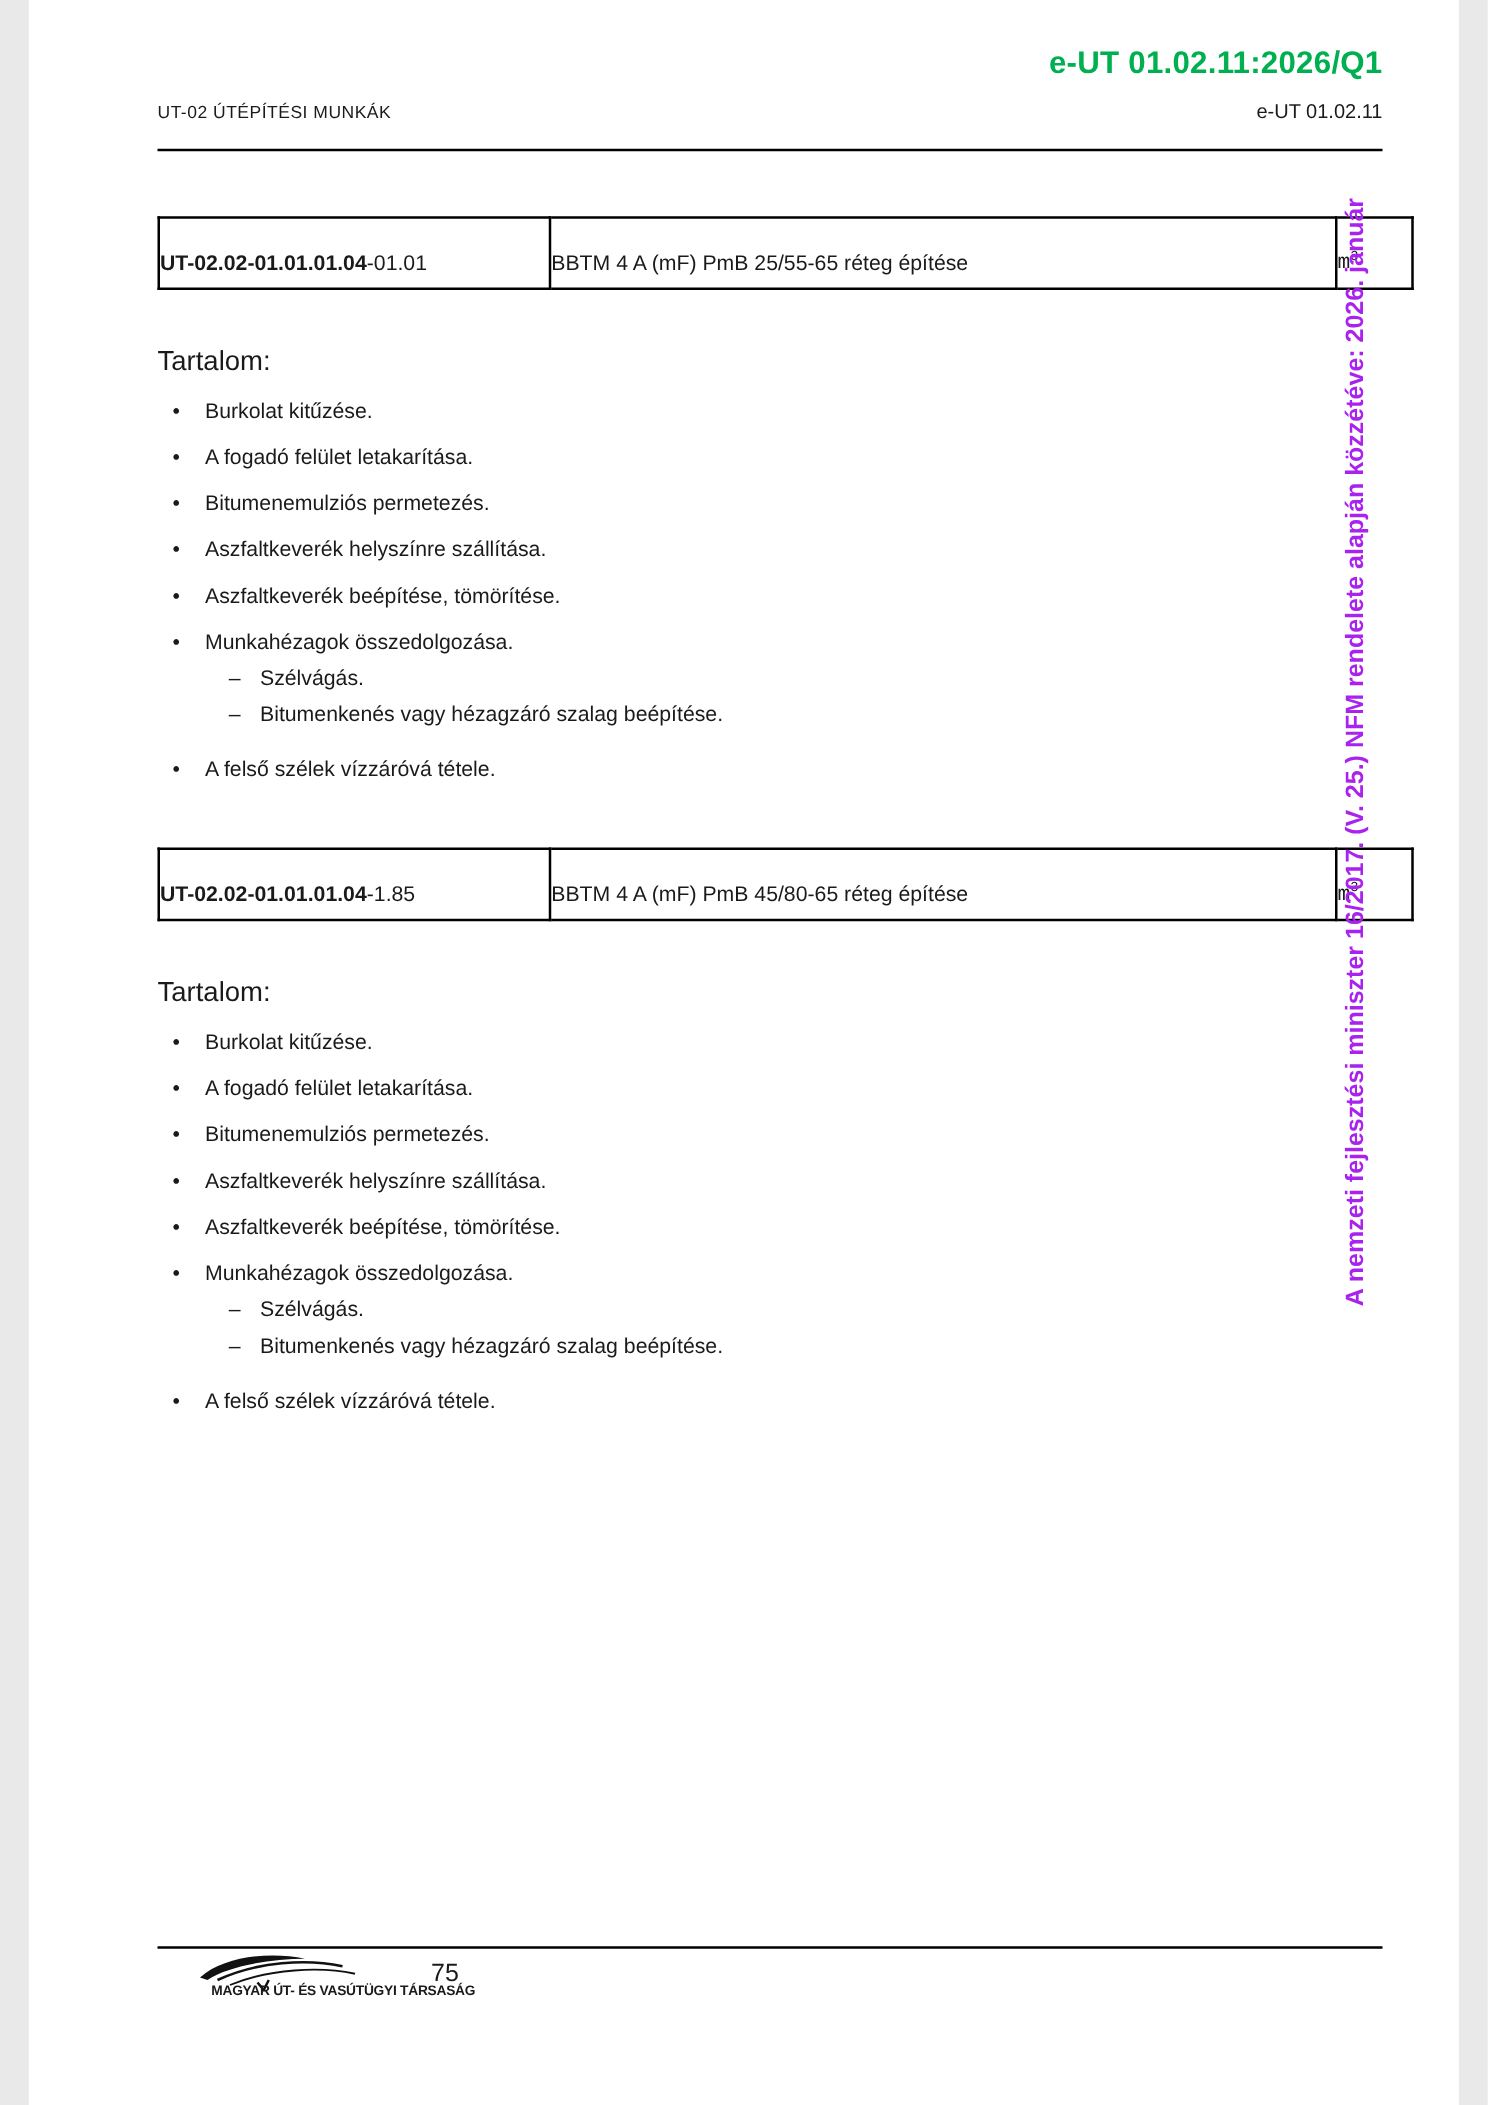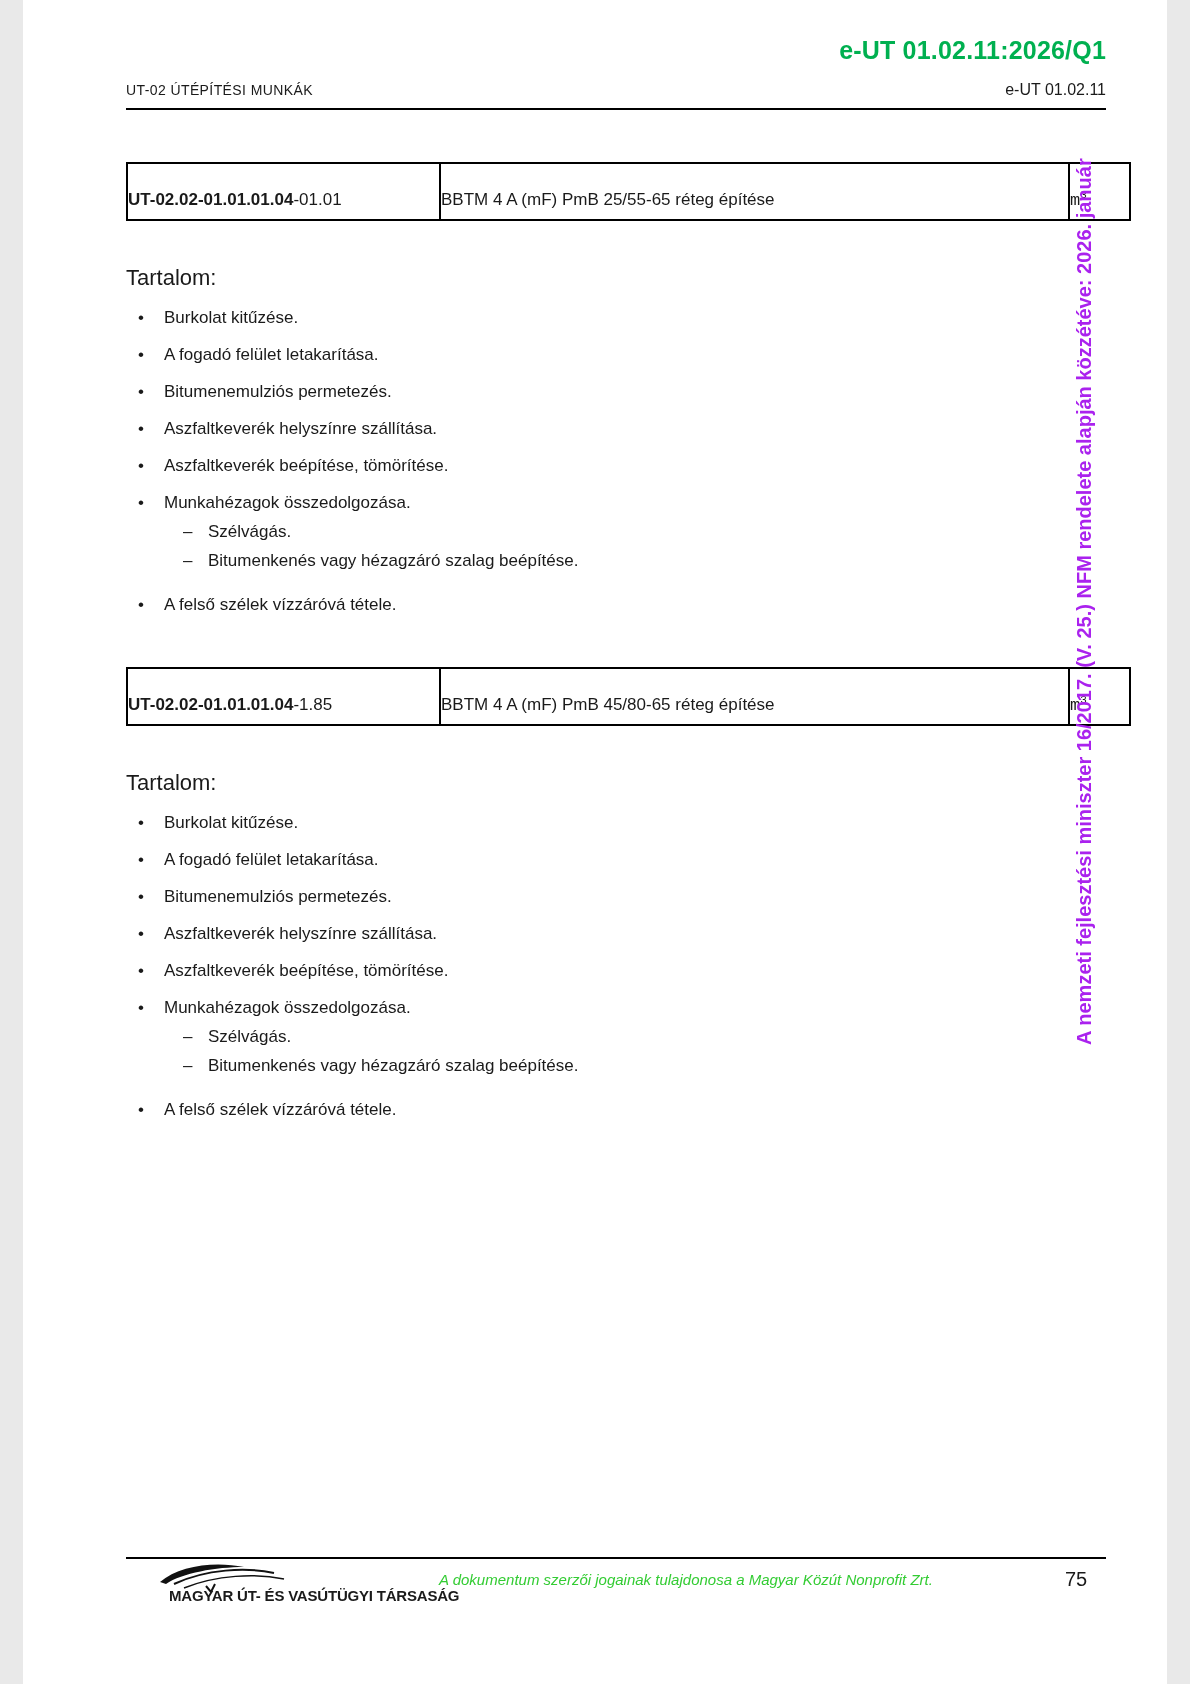--- a/index.html
+++ b/index.html
@@ -17,21 +17,21 @@
     padding-top:36px;
     text-align:right;
     font-size:25px;font-weight:bold;
     color:#00b050;
     letter-spacing:0.2px;
   }
   .header-row{
     margin-top:16px;
     display:flex;justify-content:space-between;align-items:baseline;
     border-bottom:2px solid #000;
-    padding-bottom:9px;
+    padding-bottom:20px;
   }
   .header-left{font-size:14px;letter-spacing:0.4px;}
   .header-right{font-size:16px;}
   table.item{
     border-collapse:collapse;table-layout:fixed;
     width:1003px;
     margin-top:52px;
     padding-left:40px;
   }
   table.item td{
@@ -69,21 +69,21 @@
     transform:rotate(-90deg) translateX(-900px);
   }
   .footer{
     position:absolute;left:103px;top:1557px;width:980px;
     border-top:2px solid #000;
   }
   .footer-row{display:flex;align-items:flex-start;}
   .logo{width:200px;flex:none;position:relative;}
   .logo svg{display:block;margin-left:28px;margin-top:2px;}
   .logo-text{
-    font-size:15px;font-weight:bold;letter-spacing:-0.2px;
+    font-size:11px;font-weight:bold;letter-spacing:-0.2px;
     margin-top:-6px;white-space:nowrap;padding-left:43px;
   }
   .copyright{
     flex:1;text-align:center;
     font-size:15px;font-style:italic;
     color:#33cc33;
     margin-top:12px;
   }
   .page-num{
     width:60px;flex:none;text-align:center;
@@ -220,18 +220,17 @@
     <div class="footer-row">
       <div class="logo">
         <svg width="150" height="32" viewBox="0 0 150 32">
           <path d="M6 21 C 25 4, 62 0, 90 6 C 62 6, 28 12, 12 23 Z" fill="#111"></path>
           <path d="M20 23 C 52 8, 92 6, 120 12" stroke="#111" fill="none" stroke-width="2"></path>
           <path d="M30 27 C 62 14, 102 12, 130 18" stroke="#111" fill="none" stroke-width="1.5"></path>
           <path d="M52 25 l5 6 l4 -8" stroke="#111" fill="none" stroke-width="2"></path>
         </svg>
         <div class="logo-text">MAGYAR ÚT- ÉS VASÚTÜGYI TÁRSASÁG</div>
       </div>
-      <div class="copyright">A dokumentum szerzői jogainak tulajdonosa a Magyar Közút Nonprofit Zrt.</div>
       <div class="page-num">75</div>
     </div>
   </div>
 
 </div>
 
 </body></html>

